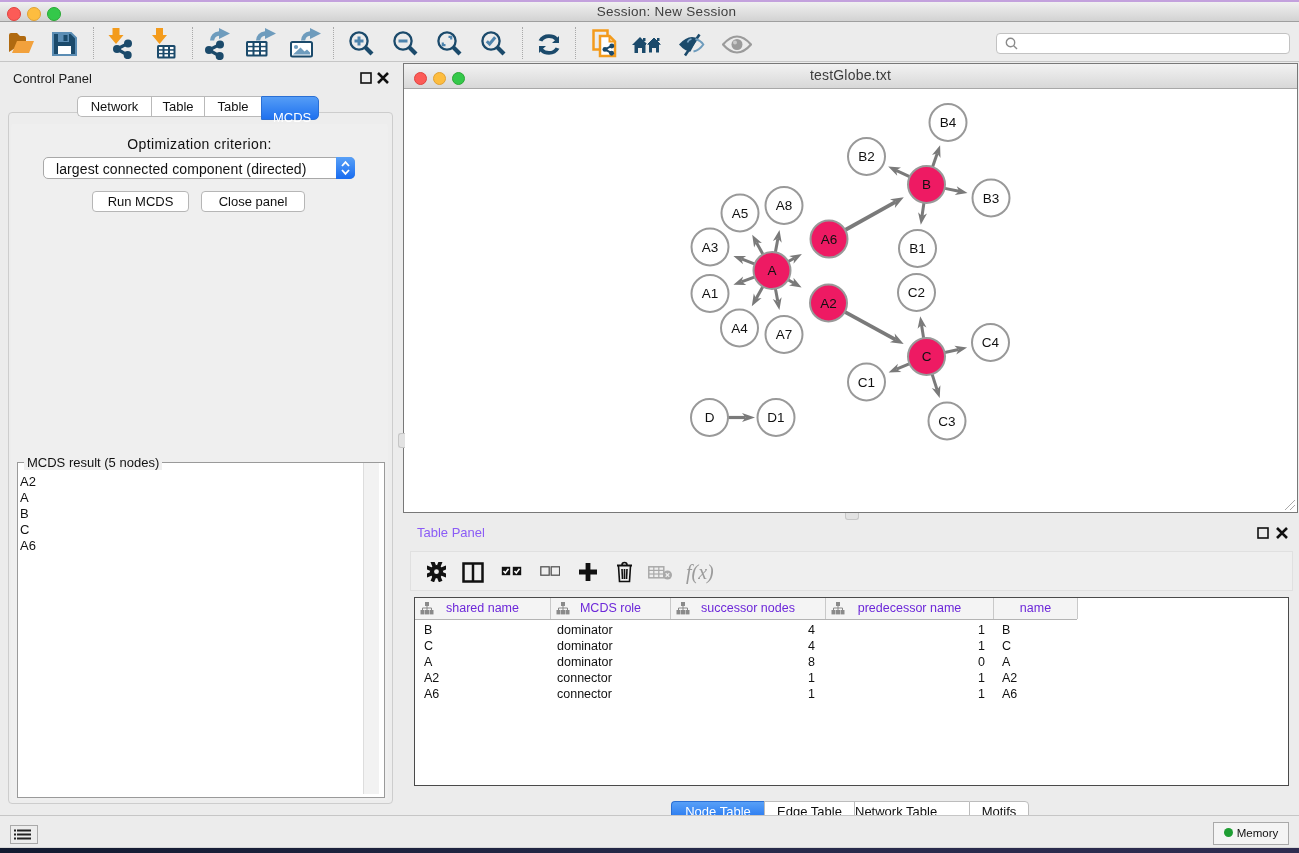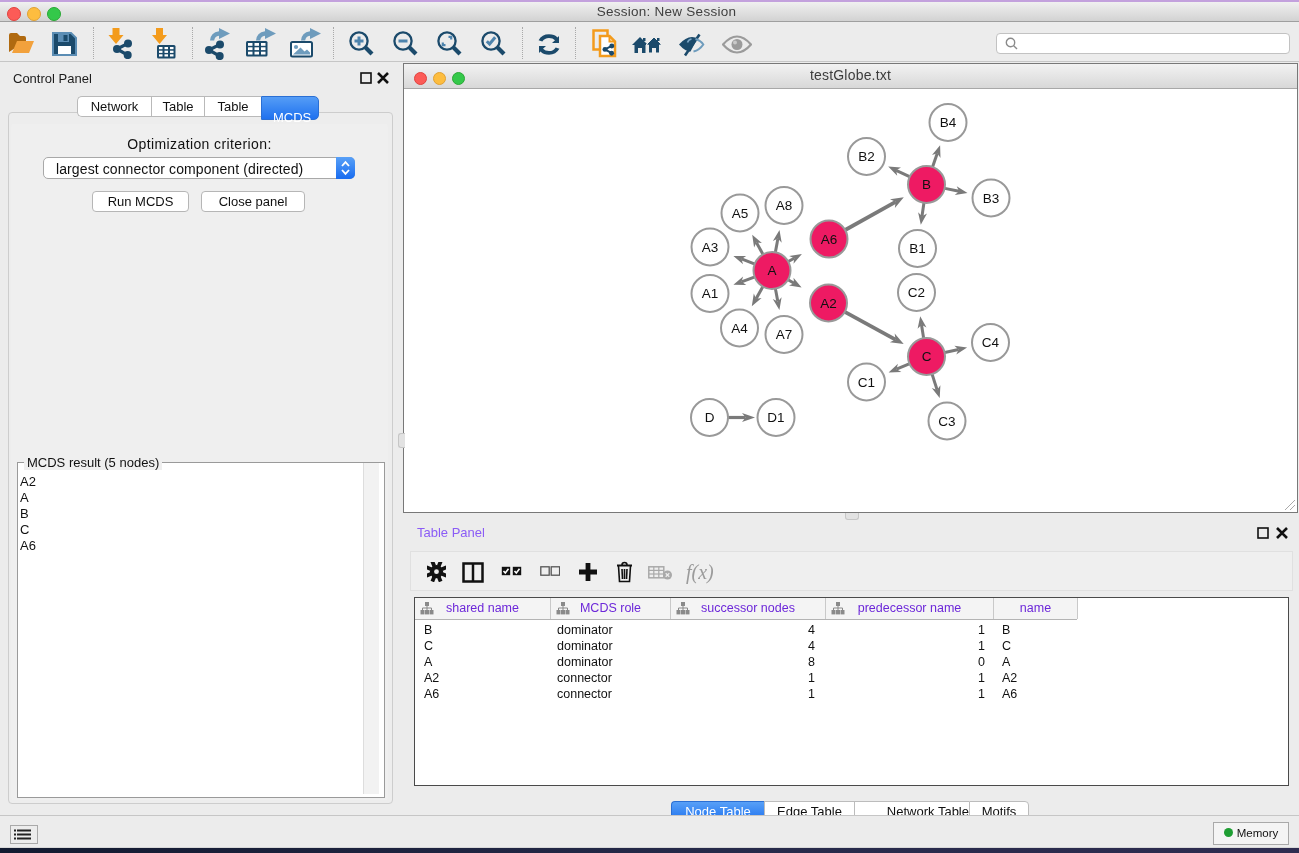--- a/index.html
+++ b/index.html
@@ -227,21 +227,21 @@
 <div id="cp-outer" class="abs"></div>
 <div id="cp-inner" class="abs"></div>
 <div id="cp-tabs" class="abs">
   <div class="seg first" style="width:74px;padding:0;">Network</div>
     <div class="seg" style="width:53px;padding:0;">Table</div>
     <div class="seg" style="width:57px;padding:0;">Table</div>
     <div class="seg sel" style="width:58px;padding:11px;">MCDS</div>
 </div>
 <div id="opt-label" class="abs">Optimization criterion:</div>
 <div id="cp-select" class="abs">
-    <span class="txt">largest connector component (directed)</span>
+    <span class="txt">largest connected component (directed)</span>
   <span class="step"><svg width="19" height="22" viewBox="0 0 19 22">
         <path d="M6 9 L9.5 5.2 L13 9" stroke="#fff" stroke-width="1.8" fill="none"></path>
         <path d="M6 13 L9.5 16.8 L13 13" stroke="#fff" stroke-width="1.8" fill="none"></path>
       </svg></span>
 </div>
 <div class="btn" style="left:92px;top:191px;width:97px;">Run MCDS</div>
 <div class="btn" style="left:201px;top:191px;width:104px;">Close panel</div>
 <div id="groupbox" class="abs"></div>
 <div id="gb-scroll" class="abs"></div>
 <div id="gb-label" class="abs">MCDS result (5 nodes)</div>
@@ -488,21 +488,21 @@
       <span class="td" style="left:9px;">A6</span>
       <span class="td" style="left:142px;">connector</span>
       <span class="td" style="left:250px;width:150px;text-align:right;">1</span>
       <span class="td" style="left:420px;width:150px;text-align:right;">1</span>
       <span class="td" style="left:587px;">A6</span>
     </div>
 </div>
 <div class="abs" style="left:671px;top:790px;height:21px;margin-top:11px;">
   <div class="btab sel" style="width:93px;padding:0;text-align:center;">Node Table</div>
     <div class="btab" style="width:90px;padding:0;text-align:center;">Edge Table</div>
-    <div class="btab" style="width:115px;padding:0;text-align:right;">Network Table</div>
+    <div class="btab" style="width:115px;padding:0;text-align:left;">Network Table</div>
     <div class="btab last" style="width:60px;padding:0;text-align:center;">Motifs</div>
 </div>
 
 <div id="statusbar" class="abs"></div>
 <div id="listbtn" class="abs"><svg width="26" height="17" viewBox="0 0 26 17">
       <g stroke="#222" stroke-width="2">
         <line x1="6" y1="4.5" x2="20" y2="4.5"></line>
         <line x1="6" y1="8.5" x2="20" y2="8.5"></line>
         <line x1="6" y1="12.5" x2="20" y2="12.5"></line>
       </g>

